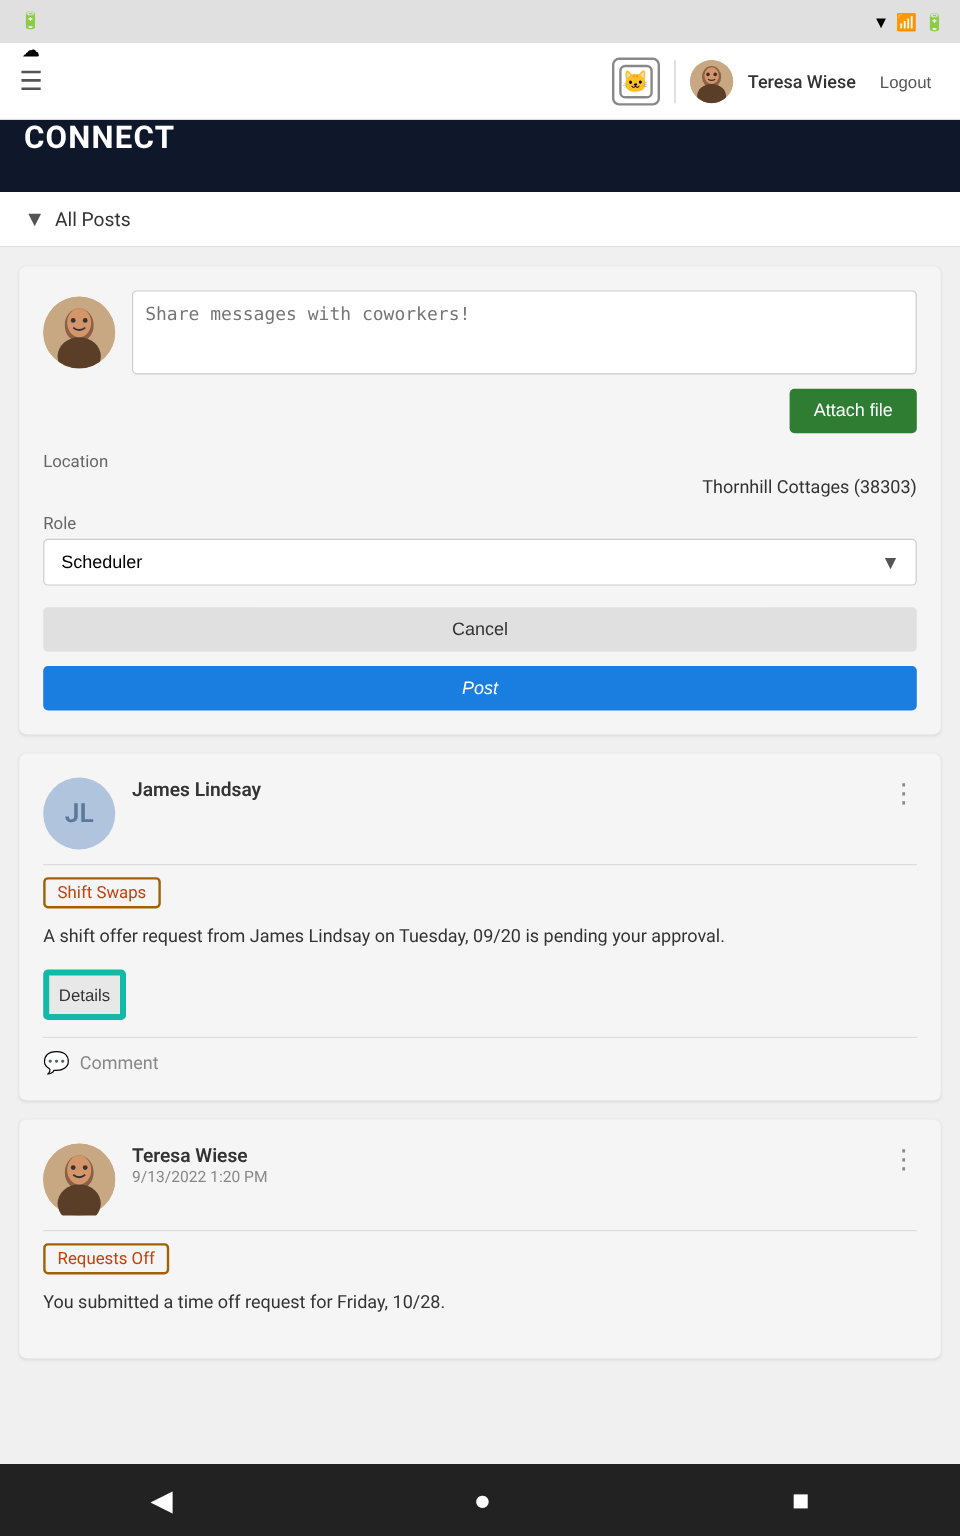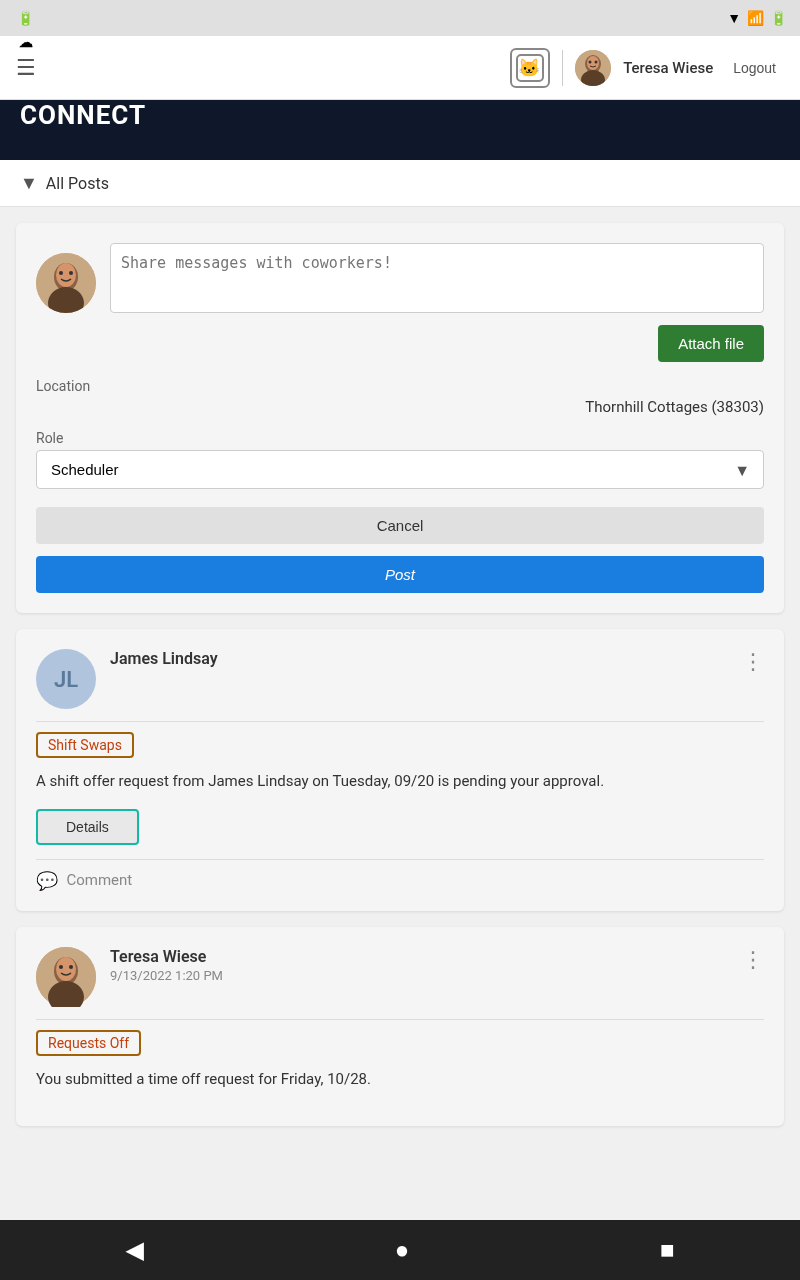--- a/index.html
+++ b/index.html
@@ -100,21 +100,21 @@
     
     .composer-card {
       background: #f5f5f5;
       border-radius: 6px;
       padding: 20px;
       box-shadow: 0 1px 3px rgba(0,0,0,0.1);
     }
     .composer-top {
       display: flex;
       gap: 14px;
-      align-items: flex-end;
+      align-items: center;
       margin-bottom: 12px;
     }
     .composer-avatar {
       width: 60px; height: 60px; border-radius: 50%;
       background: #c8a882;
       overflow: hidden;
       flex-shrink: 0;
       display: flex; align-items: center; justify-content: center;
     }
     .composer-textarea {
@@ -239,23 +239,23 @@
       color: #c2410c;
       margin-bottom: 12px;
     }
     .post-body {
       font-size: 15px;
       color: #333;
       line-height: 1.5;
       margin-bottom: 16px;
     }
     .details-btn {
-      border: 2px solid #14b8a6;
-      border-radius: 4px;
-      padding: 8px 28px;
+      border: 5px solid #14b8a6;
+      border-radius: 4px;
+      padding: 8px 8px;
       background: #e8e8e8;
       font-size: 14px;
       color: #333;
       cursor: pointer;
     }
     .comment-bar {
       display: flex;
       align-items: center;
       gap: 8px;
       margin-top: 14px;

